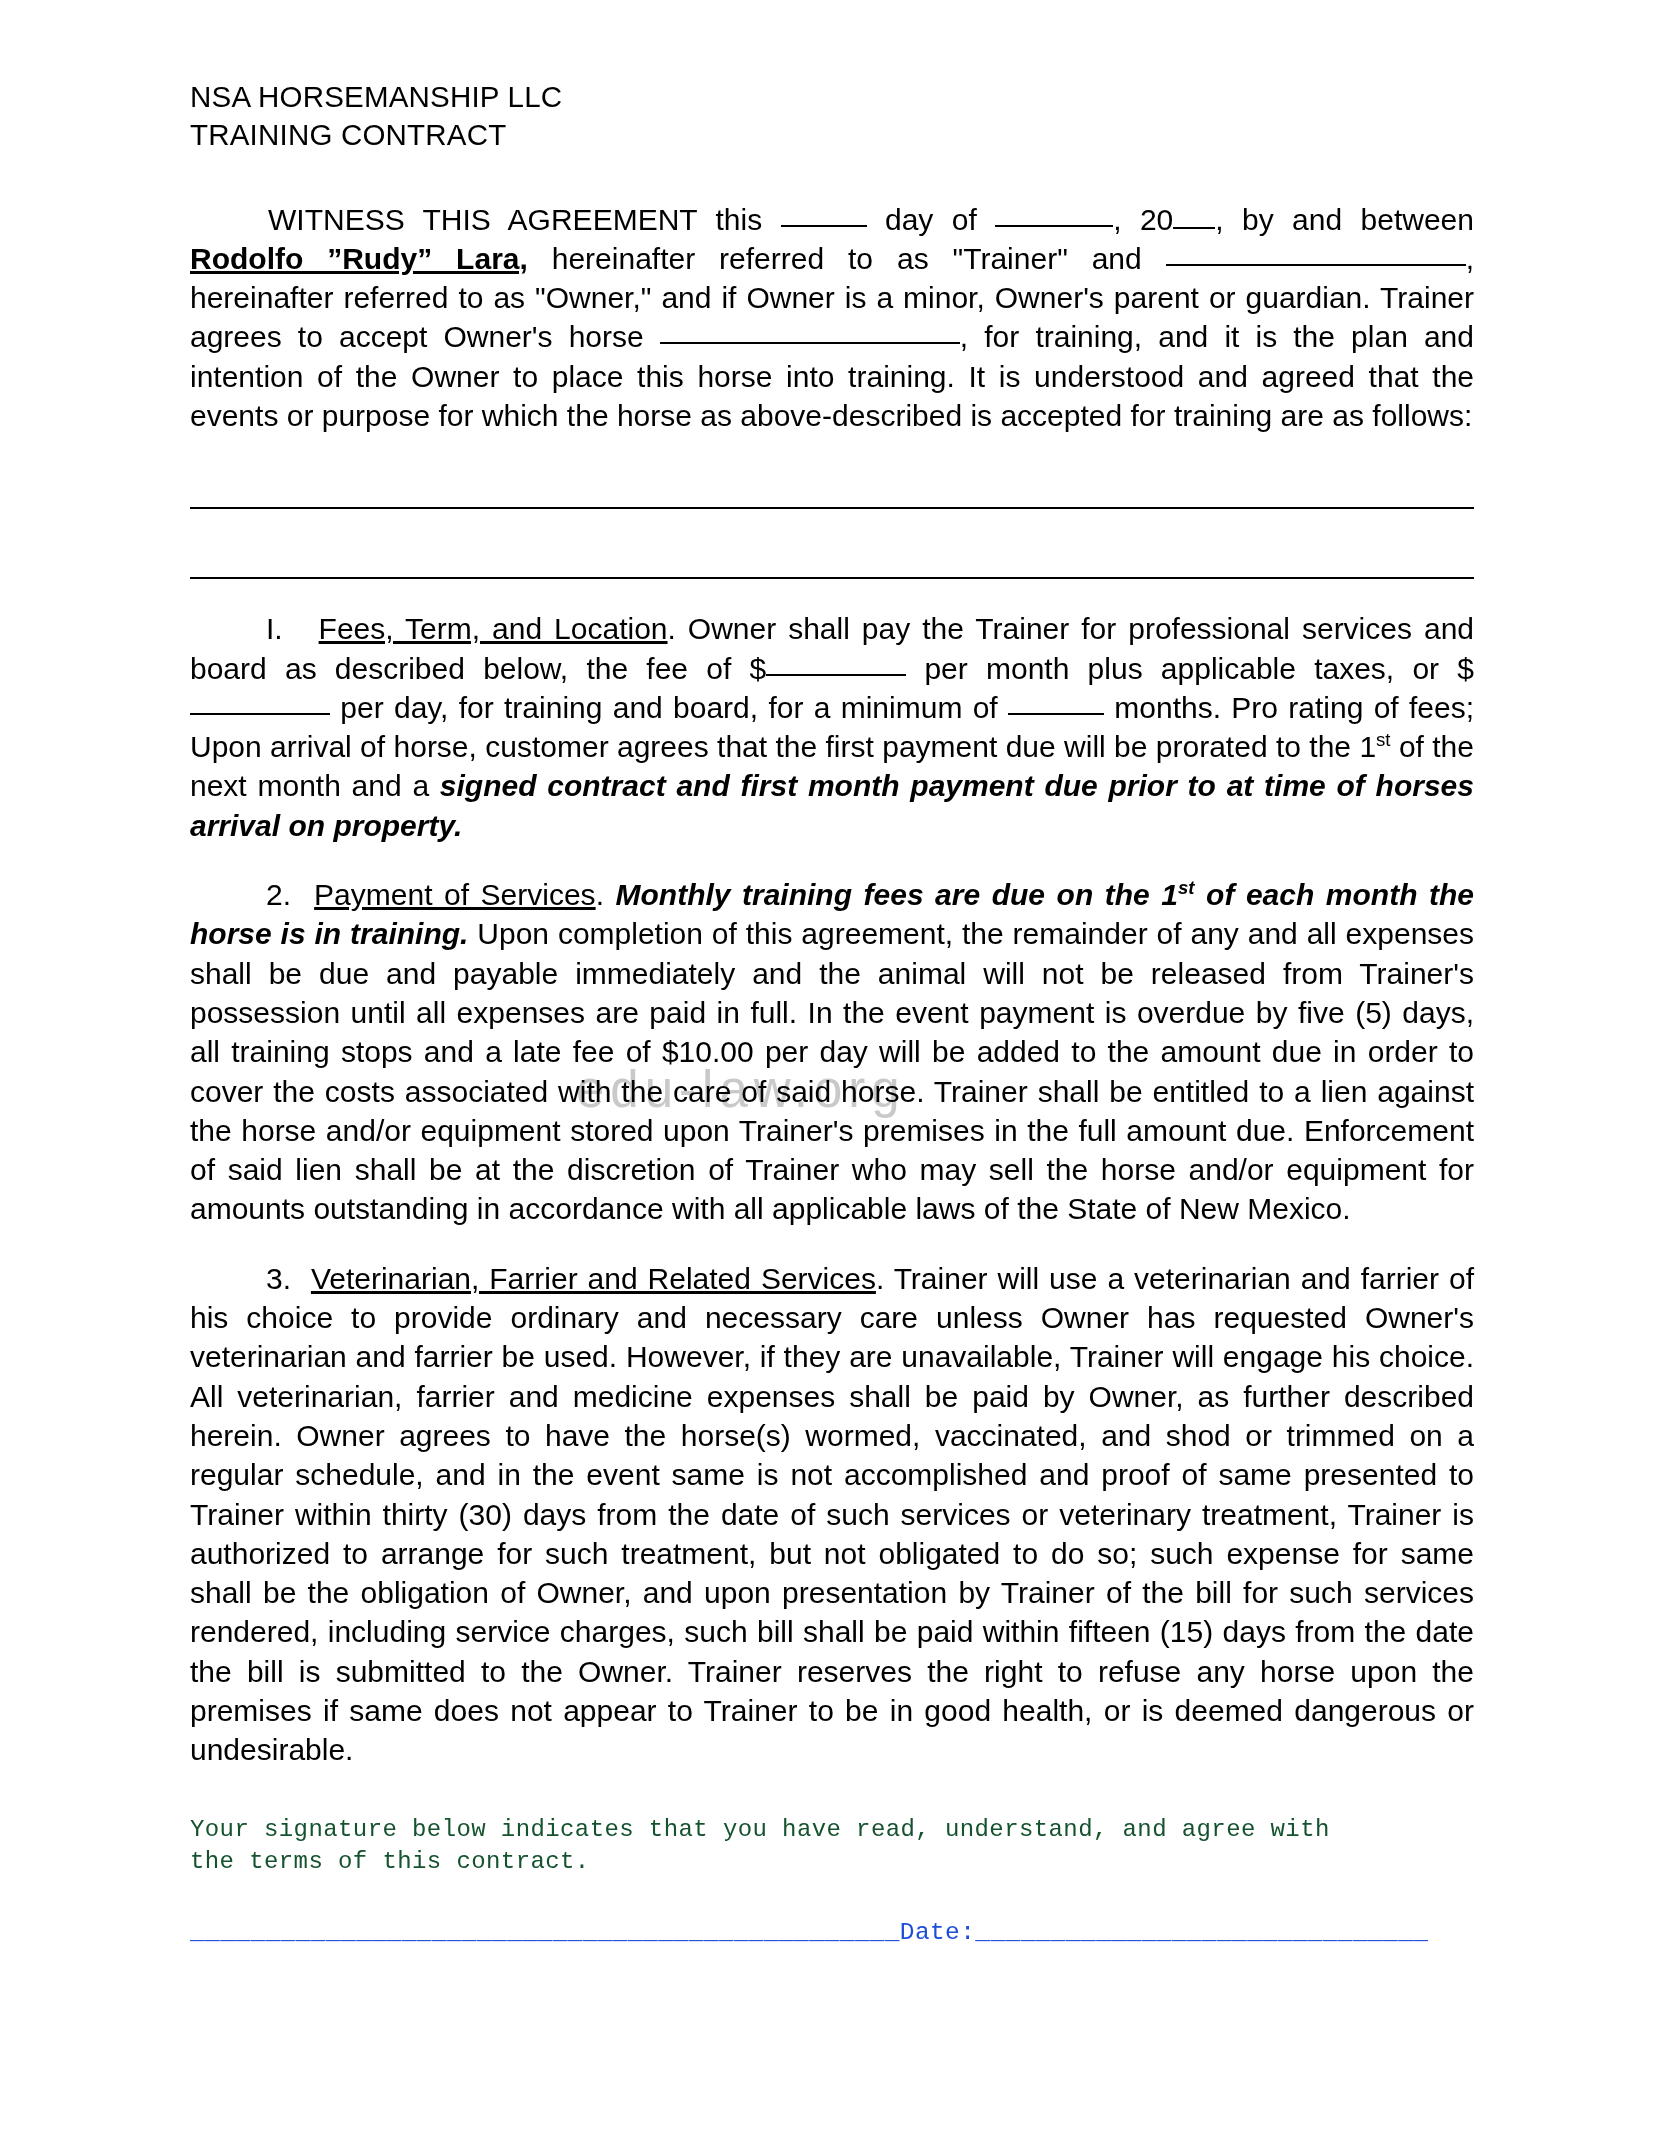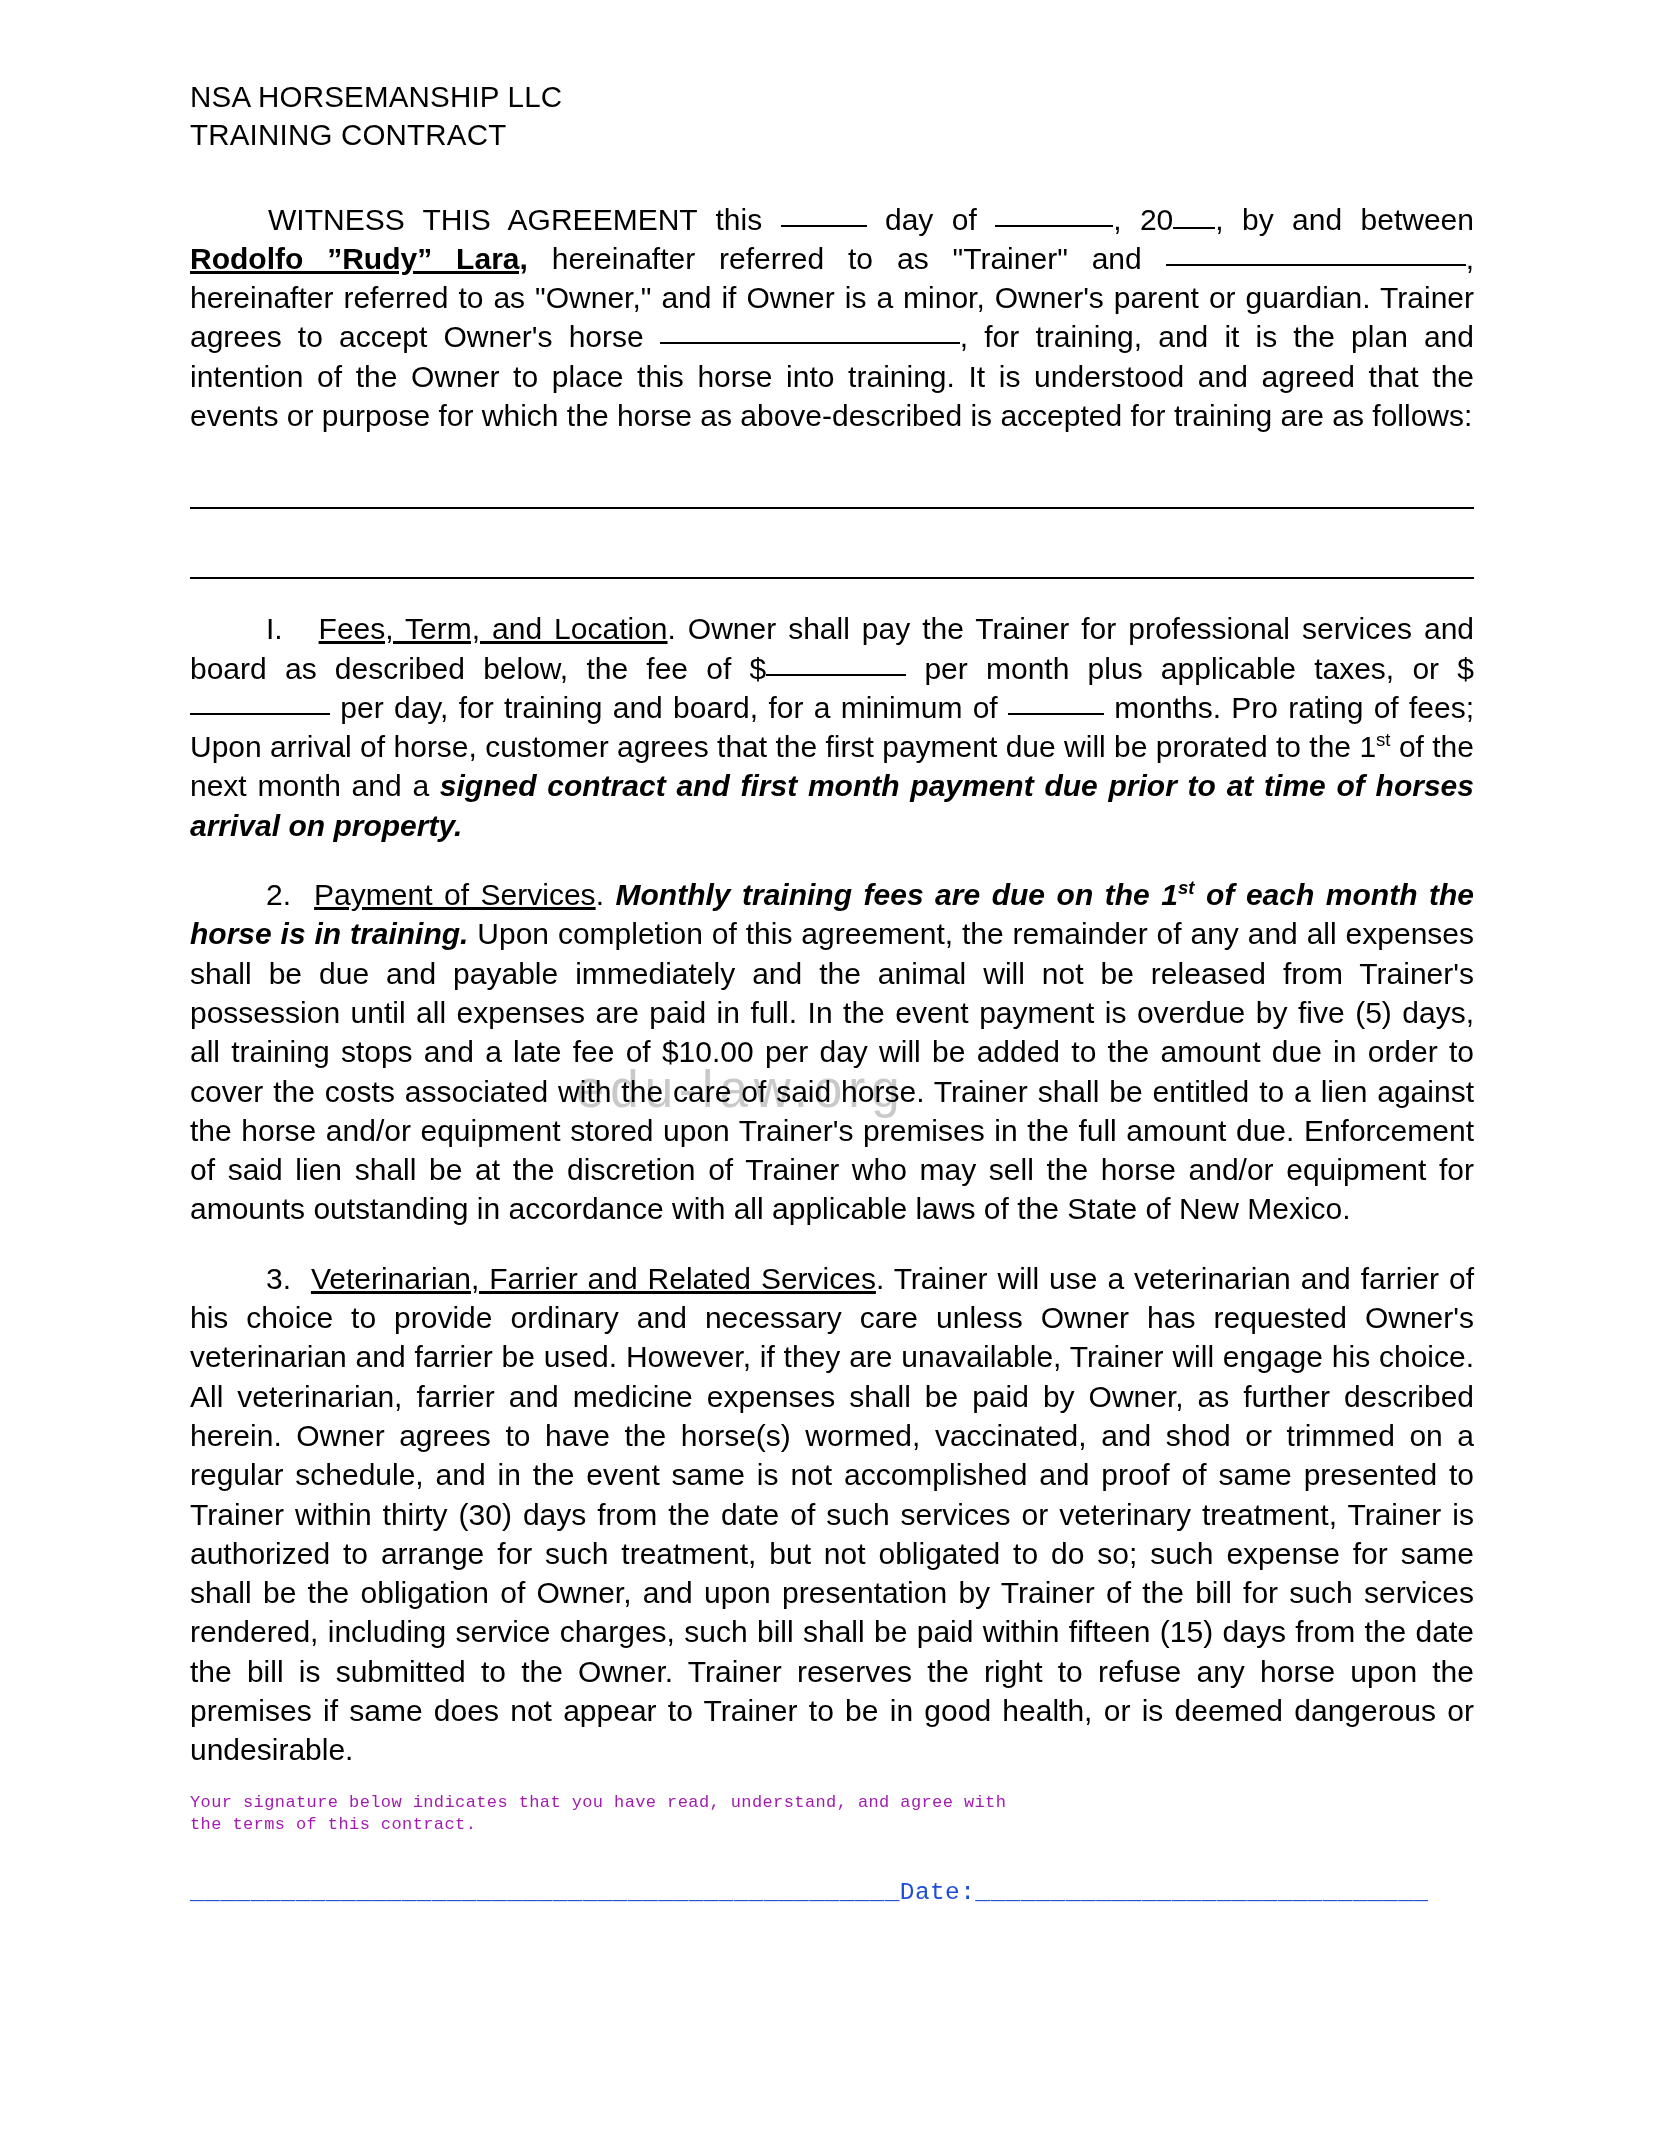--- a/index.html
+++ b/index.html
@@ -94,24 +94,24 @@
     width: 100%;
   }
   .rule-wrap-1 { margin-top: 72px; }
   .rule-wrap-2 { margin-top: 68px; }
 
   .gap-section { height: 30px; }
 
   
   .mono-note {
     font-family: "Liberation Mono", "DejaVu Sans Mono", monospace;
-    font-size: 17px;
+    font-size: 24px;
     line-height: 1.33;
-    color: #a21caf;
-    margin-top: 22px;
+    color: #14532d;
+    margin-top: 44px;
     letter-spacing: 0.4px;
     white-space: pre-line;
   }
   .sig-row {
     font-family: "Liberation Mono", "DejaVu Sans Mono", monospace;
     font-size: 24.5px;
     color: #1d4ed8;
     margin-top: 42px;
     letter-spacing: 0.4px;
     white-space: nowrap;

